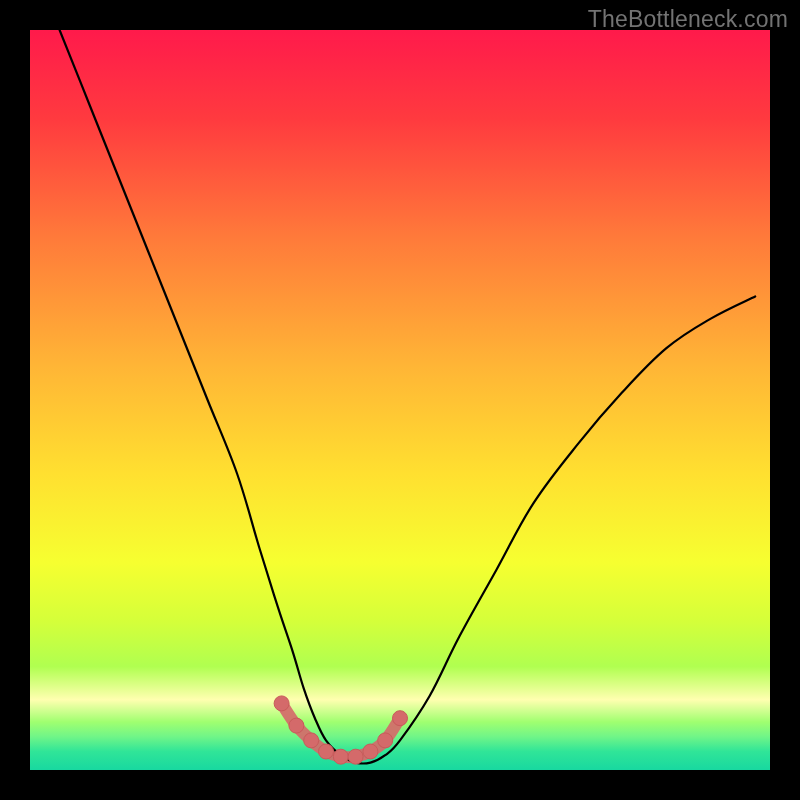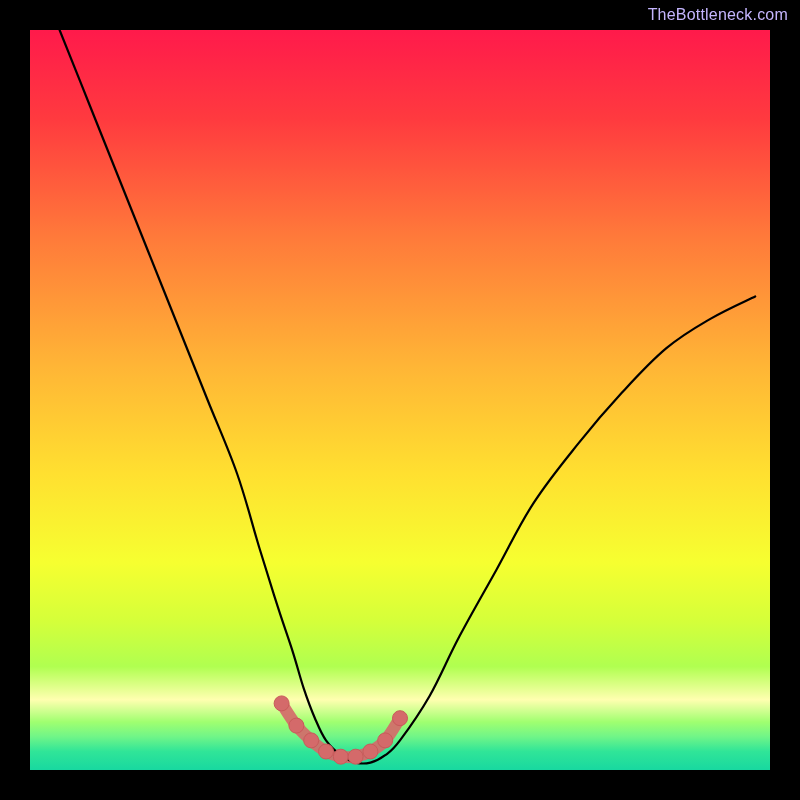--- a/index.html
+++ b/index.html
@@ -30,22 +30,22 @@
     inset: 0;
   }
   .curves {
     position: absolute;
     inset: 0;
   }
   .watermark {
     position: absolute;
     top: 6px;
     right: 12px;
-    color: #c4b5fd;
-    font-size: 16px;
+    color: #737373;
+    font-size: 23px;
     font-weight: 500;
     letter-spacing: 0.2px;
     user-select: none;
   }
 </style>
 </head>
 <body>
 
 <div class="frame">
 

